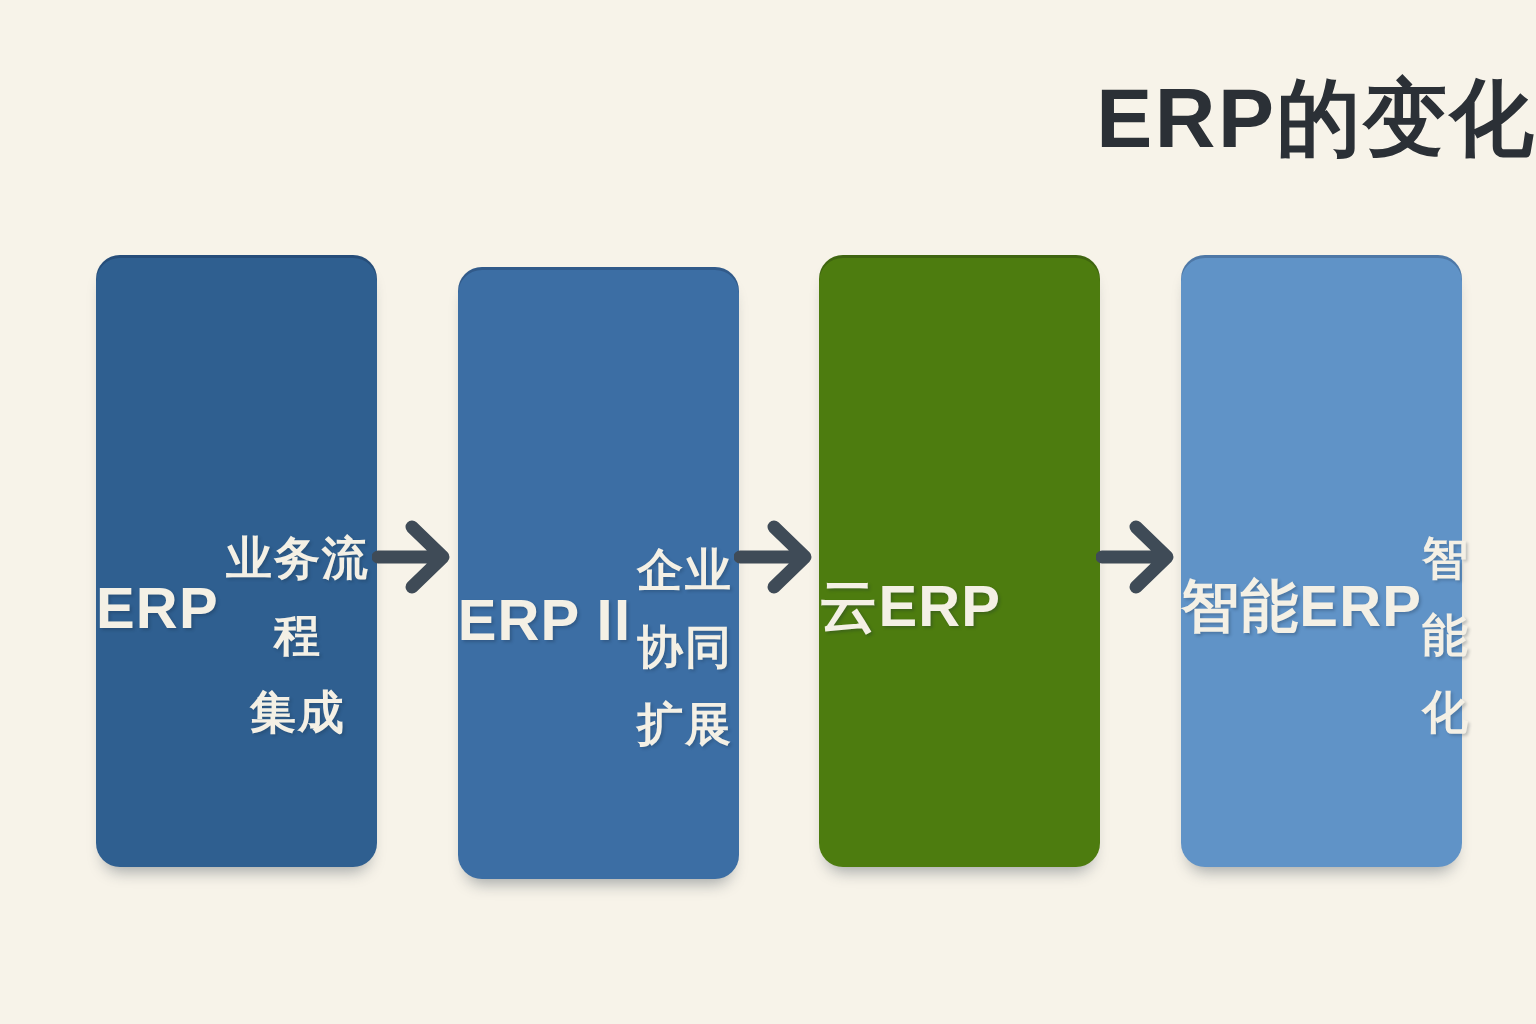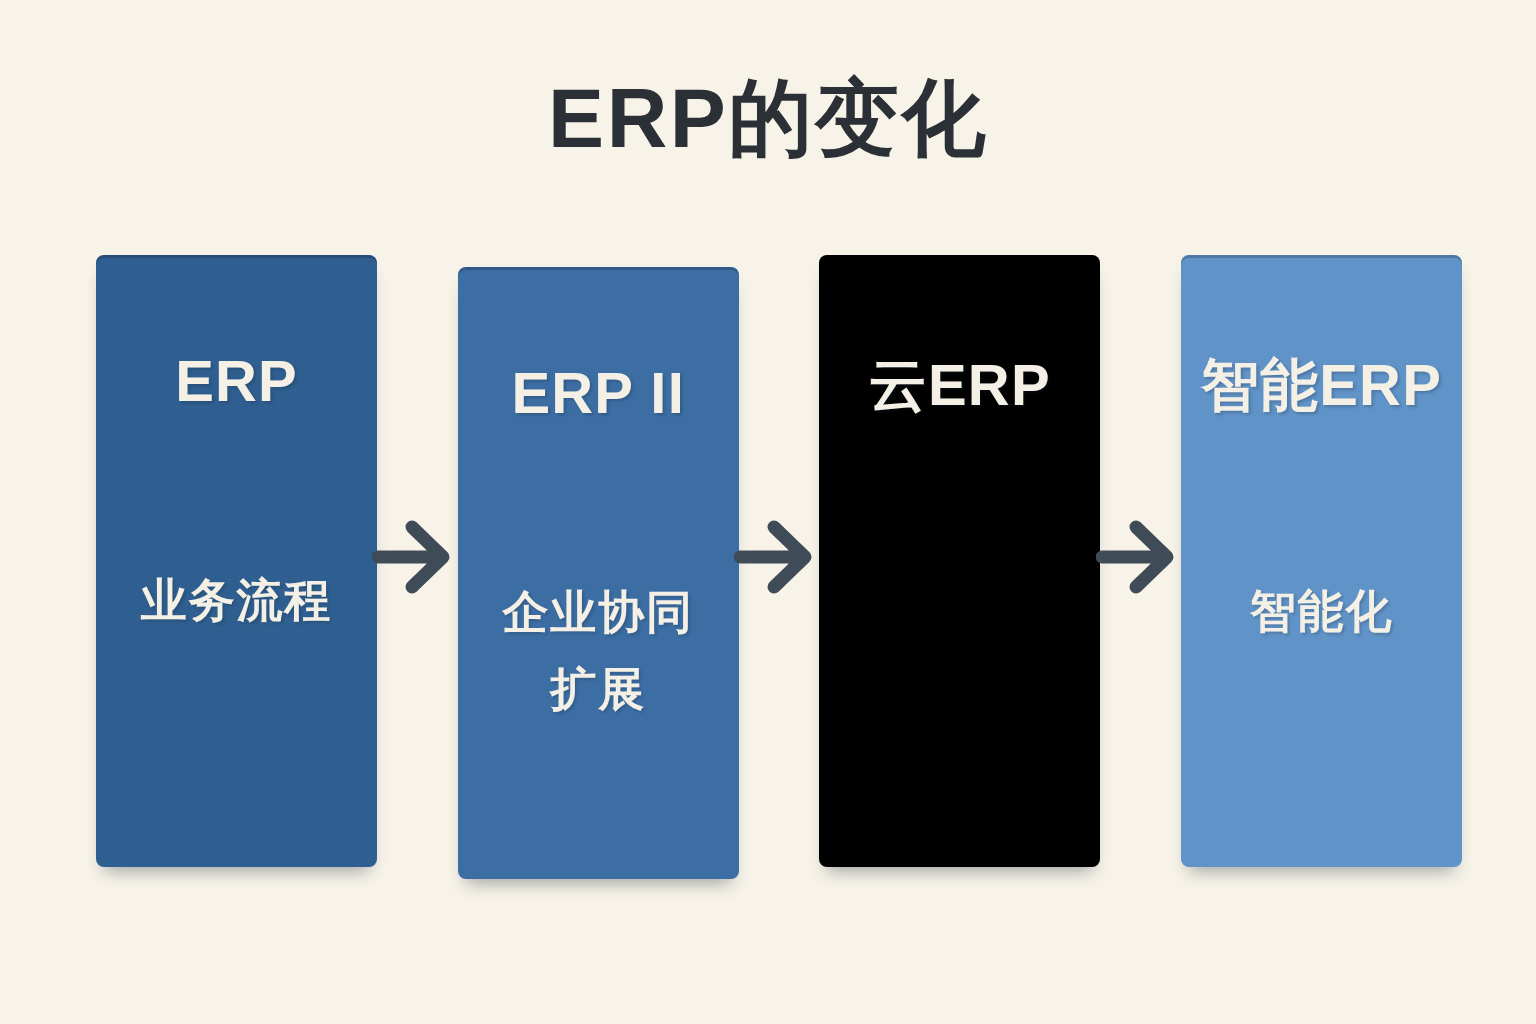--- a/index.html
+++ b/index.html
@@ -12,41 +12,41 @@
   }
   body {
     background: var(--bg, #f7f3e9);
     position: relative;
   }
   .page-title {
     position: absolute;
     top: 62px;
     left: 0;
     width: 100%;
-    text-align: center;
+    text-align: right;
     font-size: 84px;
     font-weight: 800;
     letter-spacing: 0.03em;
     color: var(--title, #2b3036);
   }
   .stage-row {
     position: absolute;
     left: 96px;
     top: 255px;
     width: 1366px;
     height: 612px;
     display: flex;
     justify-content: space-between;
   }
   .stage-card {
     width: 281px;
     height: 612px;
-    border-radius: 8px;
+    border-radius: 24px;
     display: flex;
-    flex-direction: column;
+    flex-direction: row;
     align-items: center;
     color: var(--boxtext, #f4f0e5);
     box-shadow: 0 12px 16px -8px rgba(30, 45, 60, 0.40),
                 inset 0 3px 0 rgba(0, 0, 20, 0.18);
   }
   .stage-name {
     margin-top: 92px;
     font-size: 58px;
     font-weight: 700;
     letter-spacing: 0.02em;
@@ -84,32 +84,33 @@
 <body>
 
 <div class="page-title">ERP的变化</div>
 
 <div class="stage-row">
 
   <div class="stage-card" style="background: rgb(47, 95, 144);">
     <div class="stage-name">ERP</div>
     <div class="stage-body">
       <div>业务流程</div>
+      <div>集成</div>
     </div>
   </div>
 
   <div class="stage-card" style="background: rgb(60, 110, 164); margin-top: 12px;">
     <div class="stage-name">ERP II</div>
     <div class="stage-body">
       <div>企业协同</div>
       <div>扩展</div>
     </div>
   </div>
 
-  <div class="stage-card" style="background: #000000;">
+  <div class="stage-card" style="background: #4d7c0f;">
     <div class="stage-name">云ERP</div>
   </div>
 
   <div class="stage-card" style="background: rgb(96, 147, 199); align-items: center;">
     <div class="stage-name">智能ERP</div>
     <div class="stage-body">
       <div>智能化</div>
     </div>
   </div>
 

